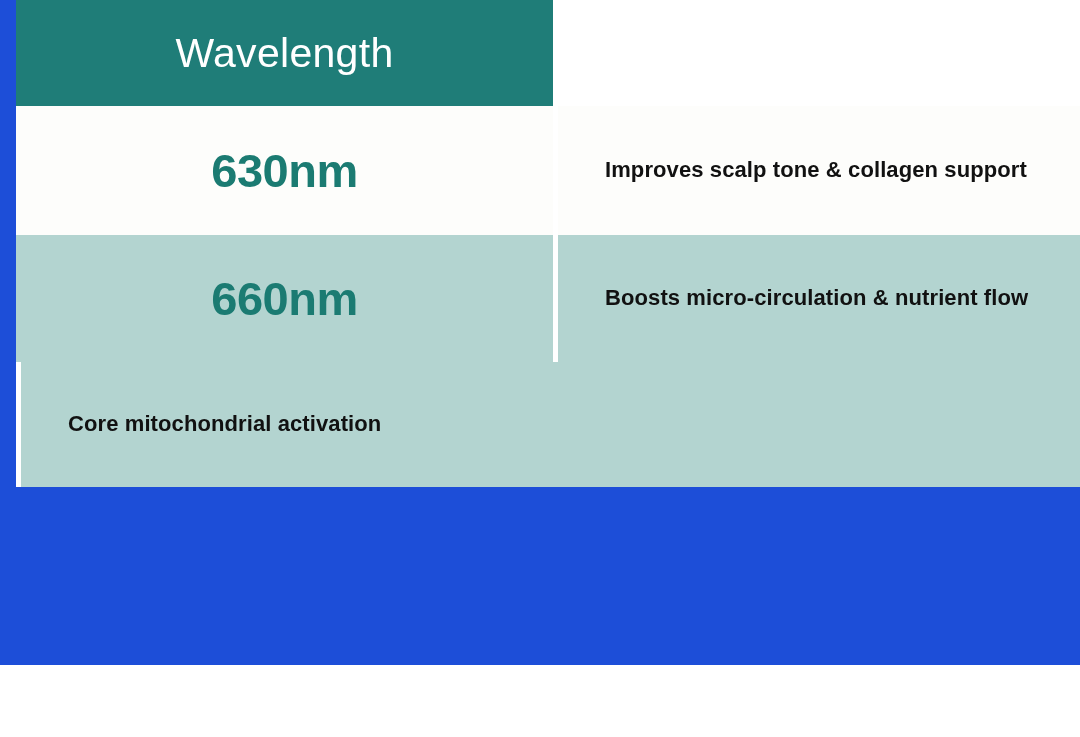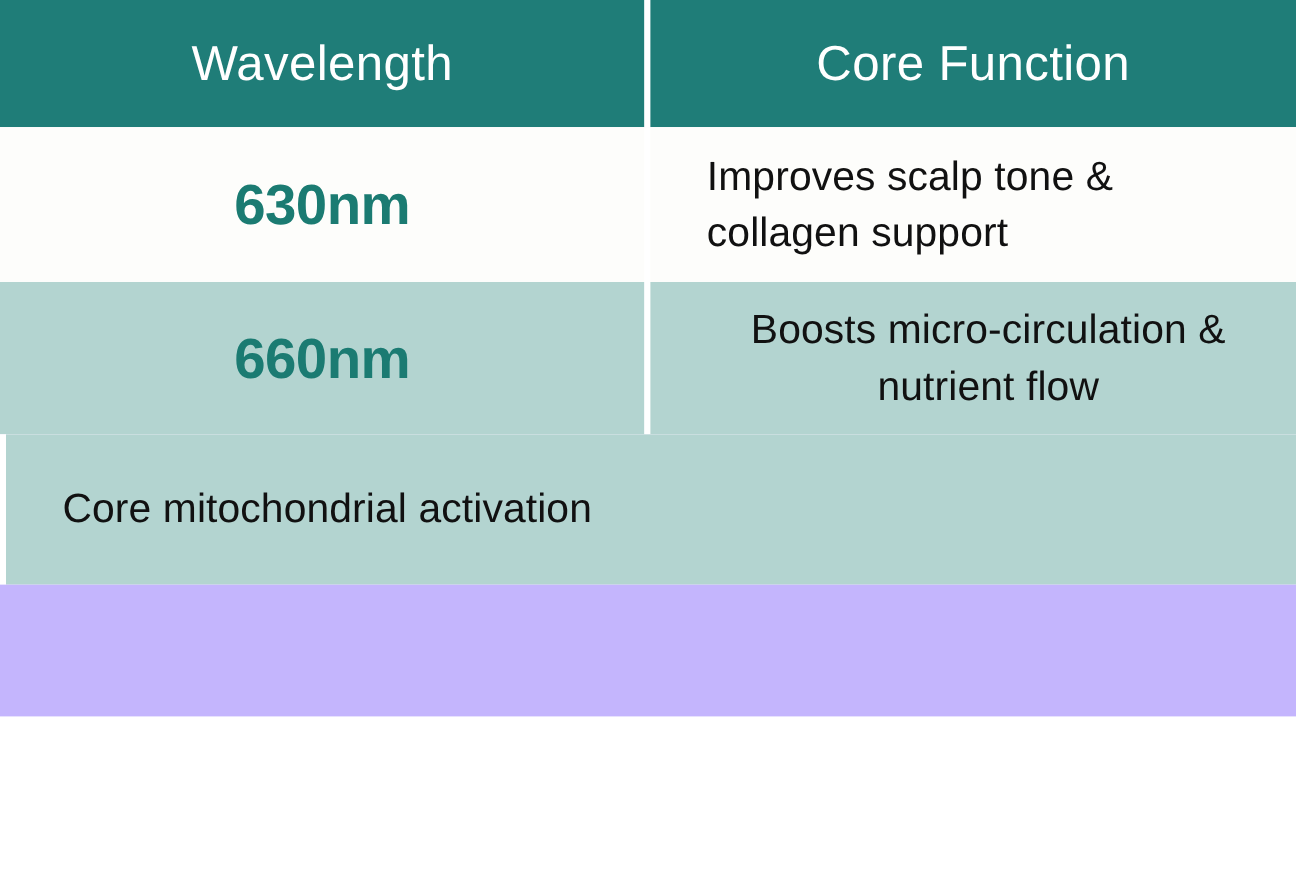--- a/index.html
+++ b/index.html
@@ -11,24 +11,25 @@
     overflow:hidden;
   }
 
   body {
     font-family:"Liberation Sans", sans-serif;
     -webkit-font-smoothing:antialiased;
   }
 
   .wavelength-table {
     width:1080px;
-    height:597px;
+    height:665px;
     display:flex;
     flex-direction:column;
-    background:#c4b5fd;
+    background:#1d4ed8;
+    padding-left:16px;
   }
 
   
   .table-header {
     display:flex;
     height:106px;
     flex:0 0 106px;
     background:#FFFFFF;
   }
   .table-header .cell {
@@ -76,22 +77,22 @@
     color:#1B7B72;
     font-size:47px;
     font-weight:700;
     letter-spacing:-0.5px;
     line-height:1;
     white-space:nowrap;
   }
 
   .function-text {
     color:#111111;
-    font-size:34px;
-    font-weight:400;
+    font-size:22px;
+    font-weight:700;
     line-height:1.38;
     letter-spacing:0.1px;
     max-width:470px;
   }
 
   
   .r1 { height:129px; flex:0 0 129px; }
   .r2 { height:127px; flex:0 0 127px; }
   .r3 { height:114px; flex:0 0 114px; }
   .r4 { height:125px; flex:0 0 125px; }
@@ -114,23 +115,20 @@
 </head>
 <body>
 
 <div class="wavelength-table">
 
   <div class="table-header">
     <div class="cell cell-left">
       <span class="header-text">Wavelength</span>
     </div>
     <div class="col-gap"></div>
-    <div class="cell cell-right">
-      <span class="header-text">Core Function</span>
-    </div>
   </div>
 
   <div class="table-row row-light r1">
     <div class="cell cell-left">
       <span class="wavelength-text">630nm</span>
     </div>
     <div class="col-gap"></div>
     <div class="cell cell-right">
       <span class="function-text">Improves scalp tone &amp; collagen support</span>
     </div>

